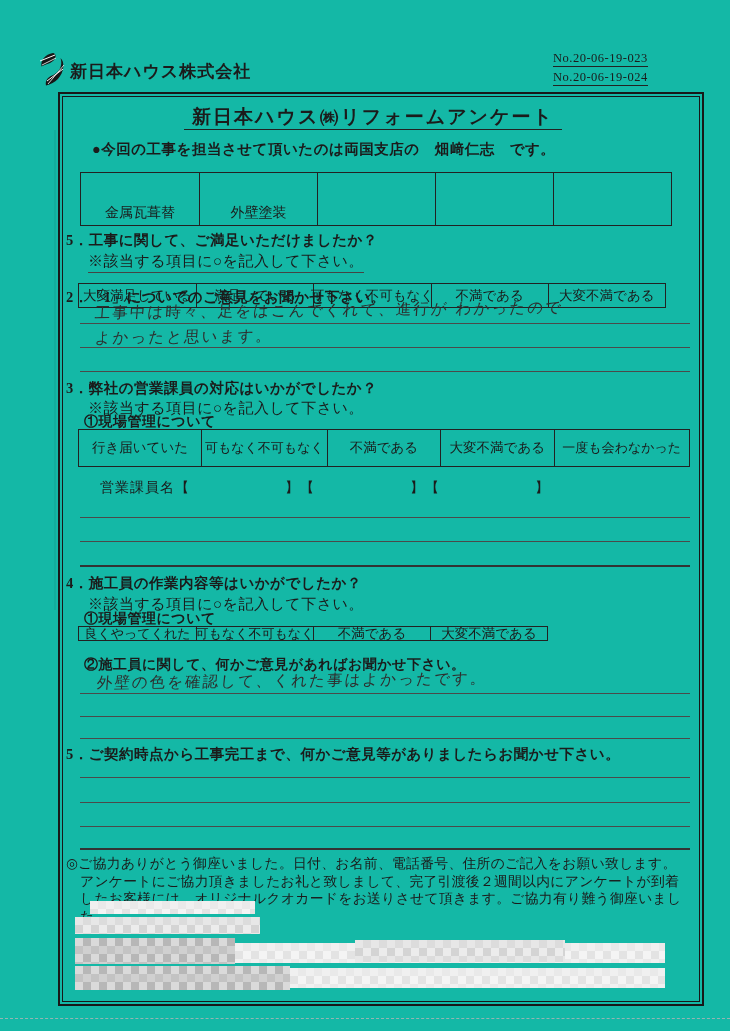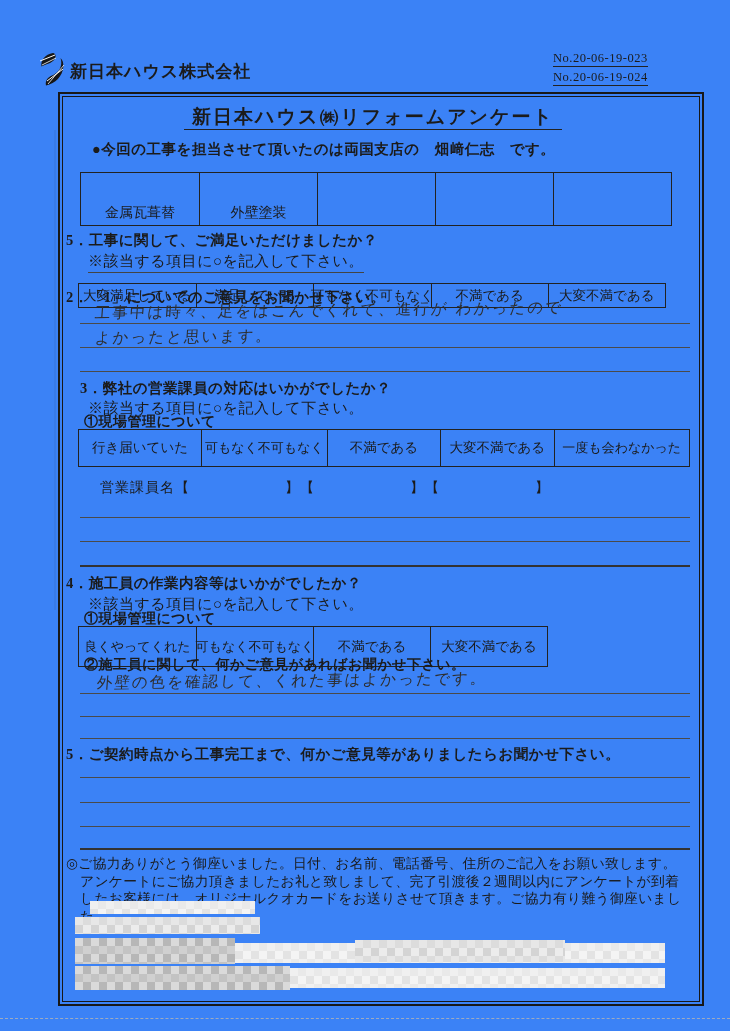--- a/index.html
+++ b/index.html
@@ -2,21 +2,21 @@
 <html><head>
 <meta charset="utf-8">
 <style>
   html,body { margin:0; padding:0; }
   body {
     font-family: "Liberation Serif", "DejaVu Serif", serif;
     background:#e8e8e8;
   }
   #page {
     position:relative; width:730px; height:1031px;
-    background:#3b82f6; margin:0 auto; overflow:hidden;
+    background:#14b8a6; margin:0 auto; overflow:hidden;
     color:#1b1b1b;
   }
   .abs { position:absolute; }
 
   
   .company-name { font-family:"Liberation Sans","DejaVu Sans",sans-serif; font-weight:bold; font-size:17px; letter-spacing:1px; }
   .doc-no { font-size:12.5px; letter-spacing:0.5px; border-bottom:1px solid #222; display:inline-block; line-height:15px; }
 
   
   .form-box { left:58px; top:92px; width:642px; height:910px; border:2px solid #181818; }
@@ -118,41 +118,41 @@
     <div class="cell" style="width:20%;">大変不満である</div>
   </div>
 
   <div class="abs q-label" style="left:66px; top:288px;">2．「1」についてのご意見をお聞かせ下さい。</div>
   <div class="abs handwriting" style="left:94px; top:303px;">工事中は時々、足をはこんでくれて、進行が わかったので</div>
   <div class="abs ans-line" style="left:80px; top:322px; width:610px;"></div>
   <div class="abs handwriting" style="left:94px; top:328px;">よかったと思います。</div>
   <div class="abs ans-line" style="left:80px; top:346px; width:610px;"></div>
   <div class="abs ans-line" style="left:80px; top:370px; width:610px;"></div>
 
-  <div class="abs q-label" style="left:80px; top:379px;">3．弊社の営業課員の対応はいかがでしたか？</div>
+  <div class="abs q-label" style="left:66px; top:379px;">3．弊社の営業課員の対応はいかがでしたか？</div>
   <div class="abs q-note" style="left:88px; top:399px;">※該当する項目に○を記入して下さい。</div>
   <div class="abs q-sub" style="left:84px; top:413px;">①現場管理について</div>
   <div class="abs tbl" style="left:78px; top:429px; width:612px; height:38px;">
     <div class="cell" style="width:20%;">行き届いていた</div>
     <div class="cell" style="width:20.6%; font-size:13px;">可もなく不可もなく</div>
     <div class="cell" style="width:18.6%;">不満である</div>
     <div class="cell" style="width:18.6%;">大変不満である</div>
     <div class="cell" style="width:22.2%; font-size:13px;">一度も会わなかった</div>
   </div>
   <div class="abs staff-row" style="left:100px; top:479px;">
     <span>営業課員名【</span><span class="staff-gap"></span><span>】【</span><span class="staff-gap"></span><span>】【</span><span class="staff-gap"></span><span>】</span>
   </div>
   <div class="abs ans-line" style="left:80px; top:516px; width:610px;"></div>
   <div class="abs ans-line" style="left:80px; top:540px; width:610px;"></div>
   <div class="abs ans-line thick" style="left:80px; top:564px; width:610px;"></div>
 
   <div class="abs q-label" style="left:66px; top:574px;">4．施工員の作業内容等はいかがでしたか？</div>
   <div class="abs q-note" style="left:88px; top:595px;">※該当する項目に○を記入して下さい。</div>
   <div class="abs q-sub" style="left:84px; top:610px;">①現場管理について</div>
-  <div class="abs tbl" style="left:78px; top:626px; width:470px; height:41px;">
+  <div class="abs tbl" style="left:78px; top:626px; width:470px; height:15px;">
     <div class="cell" style="width:25%; font-size:13px;">良くやってくれた</div>
     <div class="cell" style="width:25%; font-size:13px;">可もなく不可もなく</div>
     <div class="cell" style="width:25%;">不満である</div>
     <div class="cell" style="width:25%;">大変不満である</div>
   </div>
   <div class="abs q-sub" style="left:84px; top:656px;">②施工員に関して、何かご意見があればお聞かせ下さい。</div>
   <div class="abs handwriting" style="left:96px; top:673px;">外壁の色を確認して、くれた事はよかったです。</div>
   <div class="abs ans-line" style="left:80px; top:692px; width:610px;"></div>
   <div class="abs ans-line" style="left:80px; top:715px; width:610px;"></div>
   <div class="abs ans-line" style="left:80px; top:737px; width:610px;"></div>

